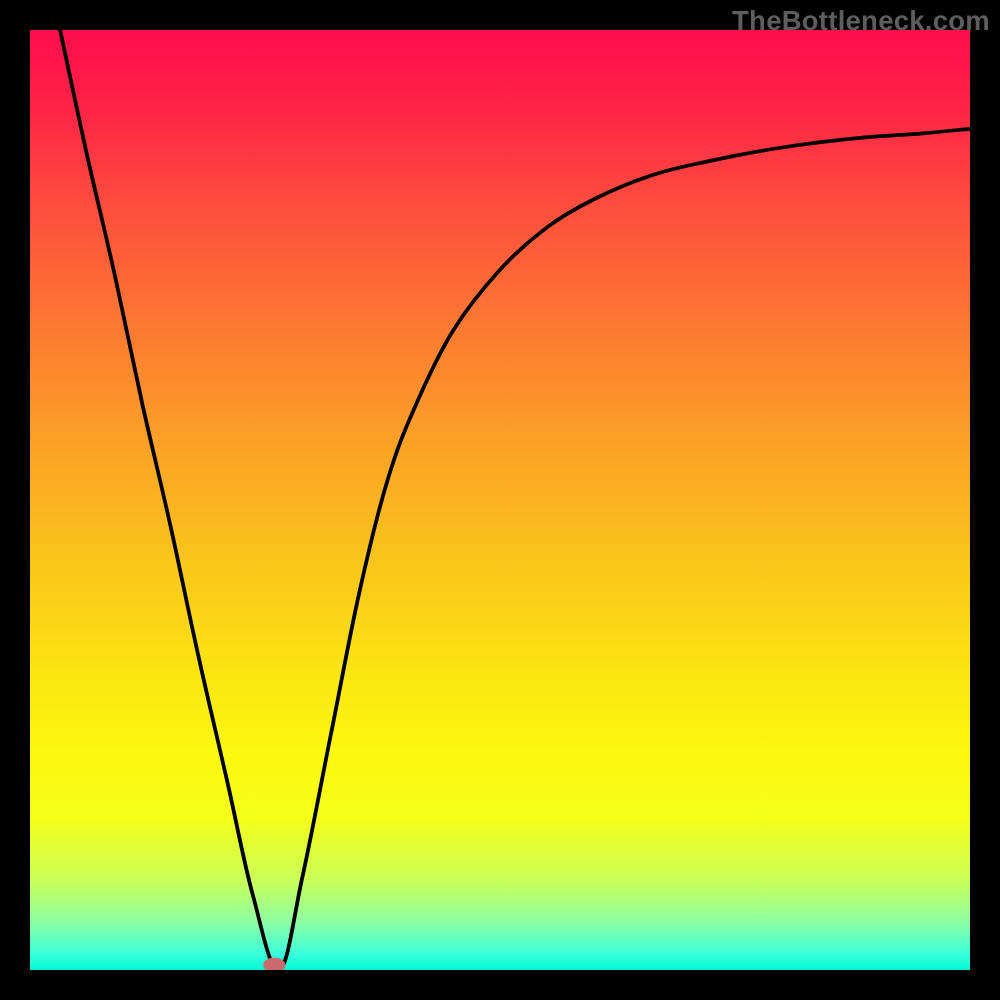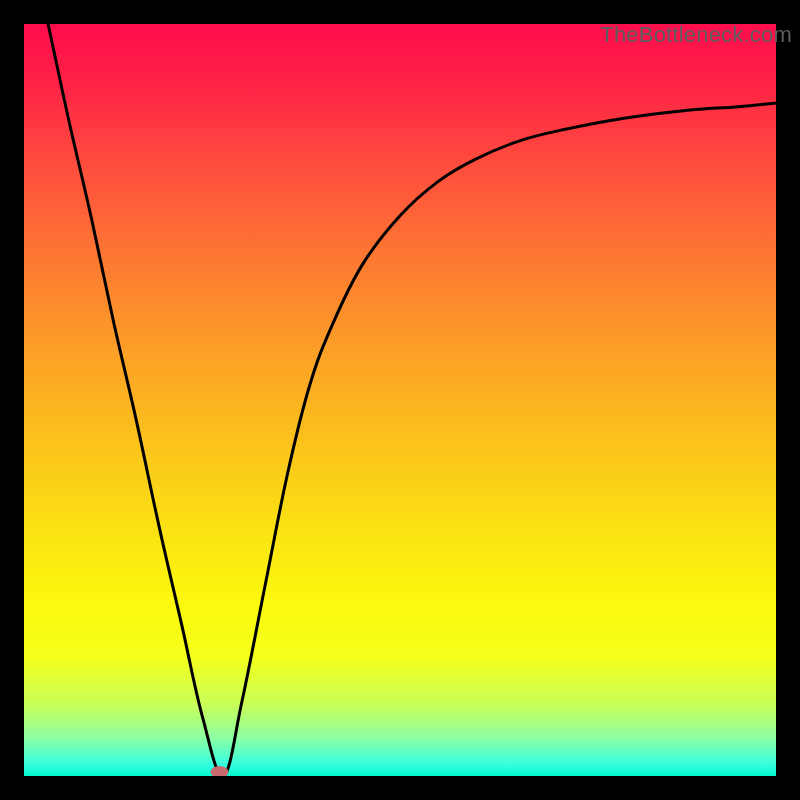--- a/index.html
+++ b/index.html
@@ -17,25 +17,24 @@
     width: 752px;
     height: 752px;
     background: #000;
   }
   .watermark {
     position: absolute;
     top: 4px;
     right: 8px;
     font-family: Arial, Helvetica, sans-serif;
     font-size: 22px;
-    font-weight: 400;
+    font-weight: 700;
     color: #5d5d5d;
     z-index: 10;
     letter-spacing: 0.2px;
-    margin-top: 18px;
   }
   svg {
     display: block;
   }
 </style>
 </head>
 <body>
 
 <div class="watermark">TheBottleneck.com</div>
 

